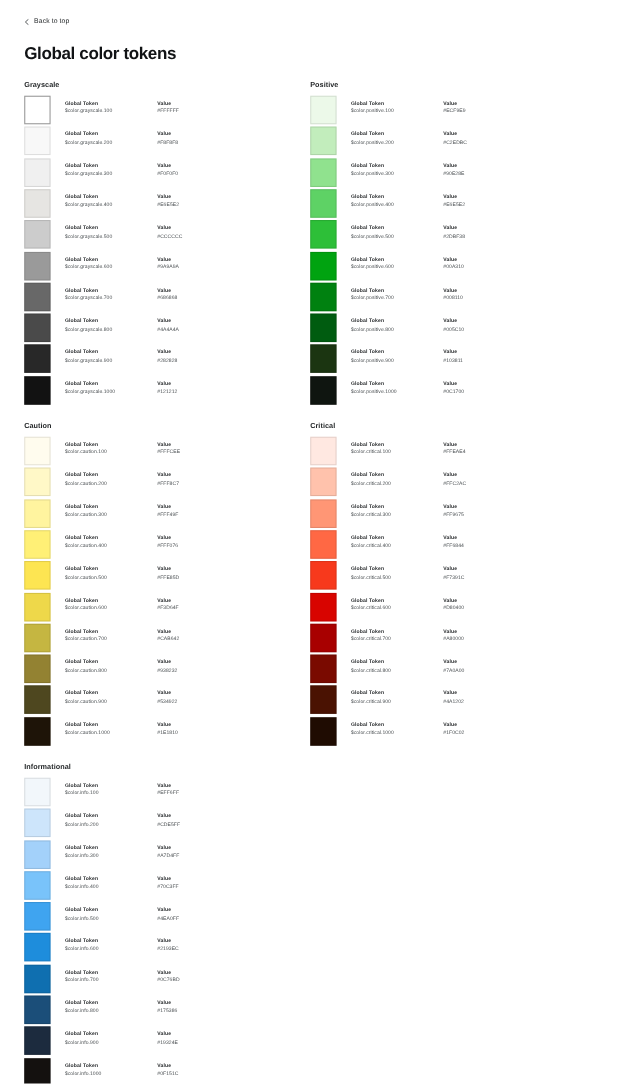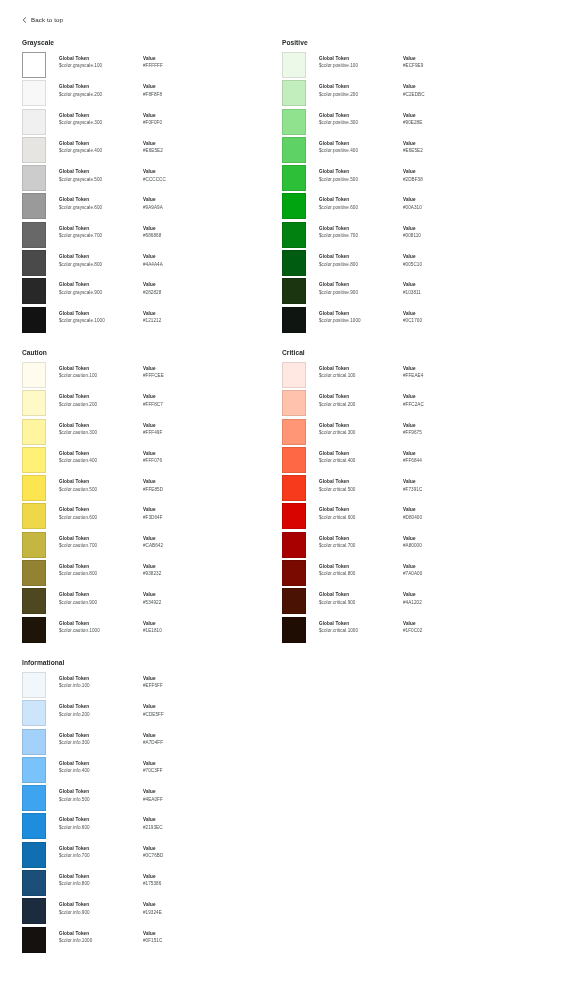--- a/index.html
+++ b/index.html
@@ -109,20 +109,21 @@
 
   <a class="backlink" href="#">
     <span class="chev">
       <svg width="5" height="6" viewBox="0 0 5 6" fill="none">
         <path d="M3.6 0.7 L1.1 3 L3.6 5.3" stroke="#25282a" stroke-width="0.7" fill="none" stroke-linecap="round" stroke-linejoin="round"></path>
       </svg>
     </span>
     <span>Back to top</span>
   </a>
 
+  <h1 class="page-title">Global color tokens</h1>
 
   <div class="columns">
     <div class="col" id="col-left">
         <div class="group">
           <div class="group-title">Grayscale</div>
           <div class="token-row">
             <div class="swatch outlined" style="background: rgb(255, 255, 255);"></div>
             <div class="fields">
               <div class="field name">
                 <div class="f-label">Global Token</div>

